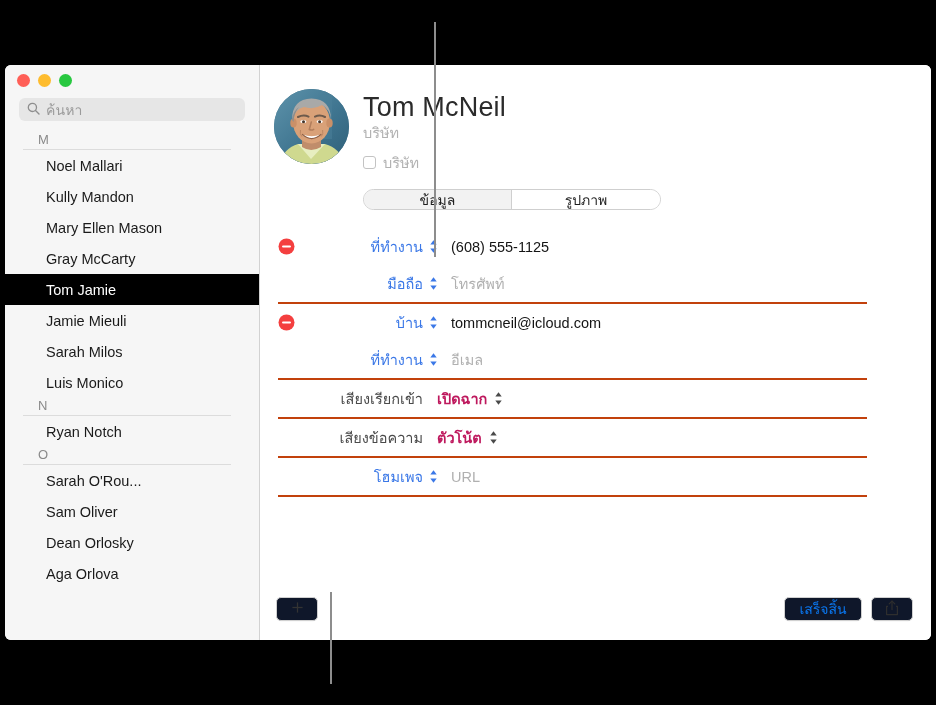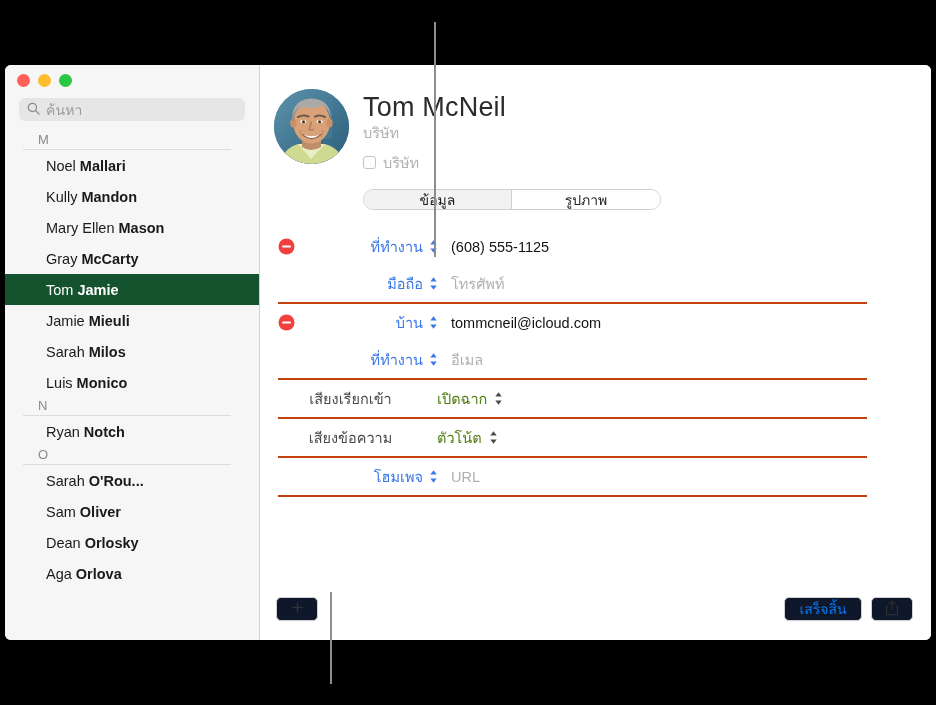--- a/index.html
+++ b/index.html
@@ -97,26 +97,26 @@
   .contact-row {
     height: 31px;
     display: flex;
     align-items: center;
     padding-left: 41px;
     font-size: 14.5px;
     color: #1a1a1a;
     white-space: nowrap;
   }
   .contact-row.selected {
-    background: #14532d;
+    background: #000000;
     color: #ffffff;
     padding-left: 41px;
   }
   .contact-row .fn { font-weight: 400; }
-  .contact-row .ln { font-weight: 700; margin-left: 4px; }
+  .contact-row .ln { font-weight: 400; margin-left: 4px; }
 
   
   #detail {
     flex: 1;
     height: 100%;
     background: #ffffff;
     position: relative;
     display: flex;
     flex-direction: column;
   }
@@ -210,39 +210,39 @@
   .del-btn svg { display: block; }
 
   .field-label {
     width: 148px;
     text-align: right;
     font-size: 14.5px;
     color: #3b78e7;
     padding-right: 3px;
     white-space: nowrap;
   }
-  .field-label.plain { color: #4a4a4a; text-align: center; }
+  .field-label.plain { color: #4a4a4a; }
 
   .stepper { width: 14px; display: flex; justify-content: center; flex: 0 0 auto; }
   .stepper svg { display: block; }
 
   .field-value {
     font-size: 14.5px;
     color: #141414;
     padding-left: 11px;
     white-space: nowrap;
   }
   .field-value.placeholder { color: #b0b0b0; }
 
   
   .popup-row .field-label { color: #4a4a4a; }
   .popup-value {
     font-size: 14.5px;
-    color: #4d7c0f;
-    font-weight: 400;
+    color: #be185d;
+    font-weight: 700;
     padding-left: 11px;
     white-space: nowrap;
   }
   .popup-stepper { margin-left: 7px; display: inline-flex; vertical-align: middle; }
 
   
   .footer {
     height: 62px;
     display: flex;
     align-items: center;

